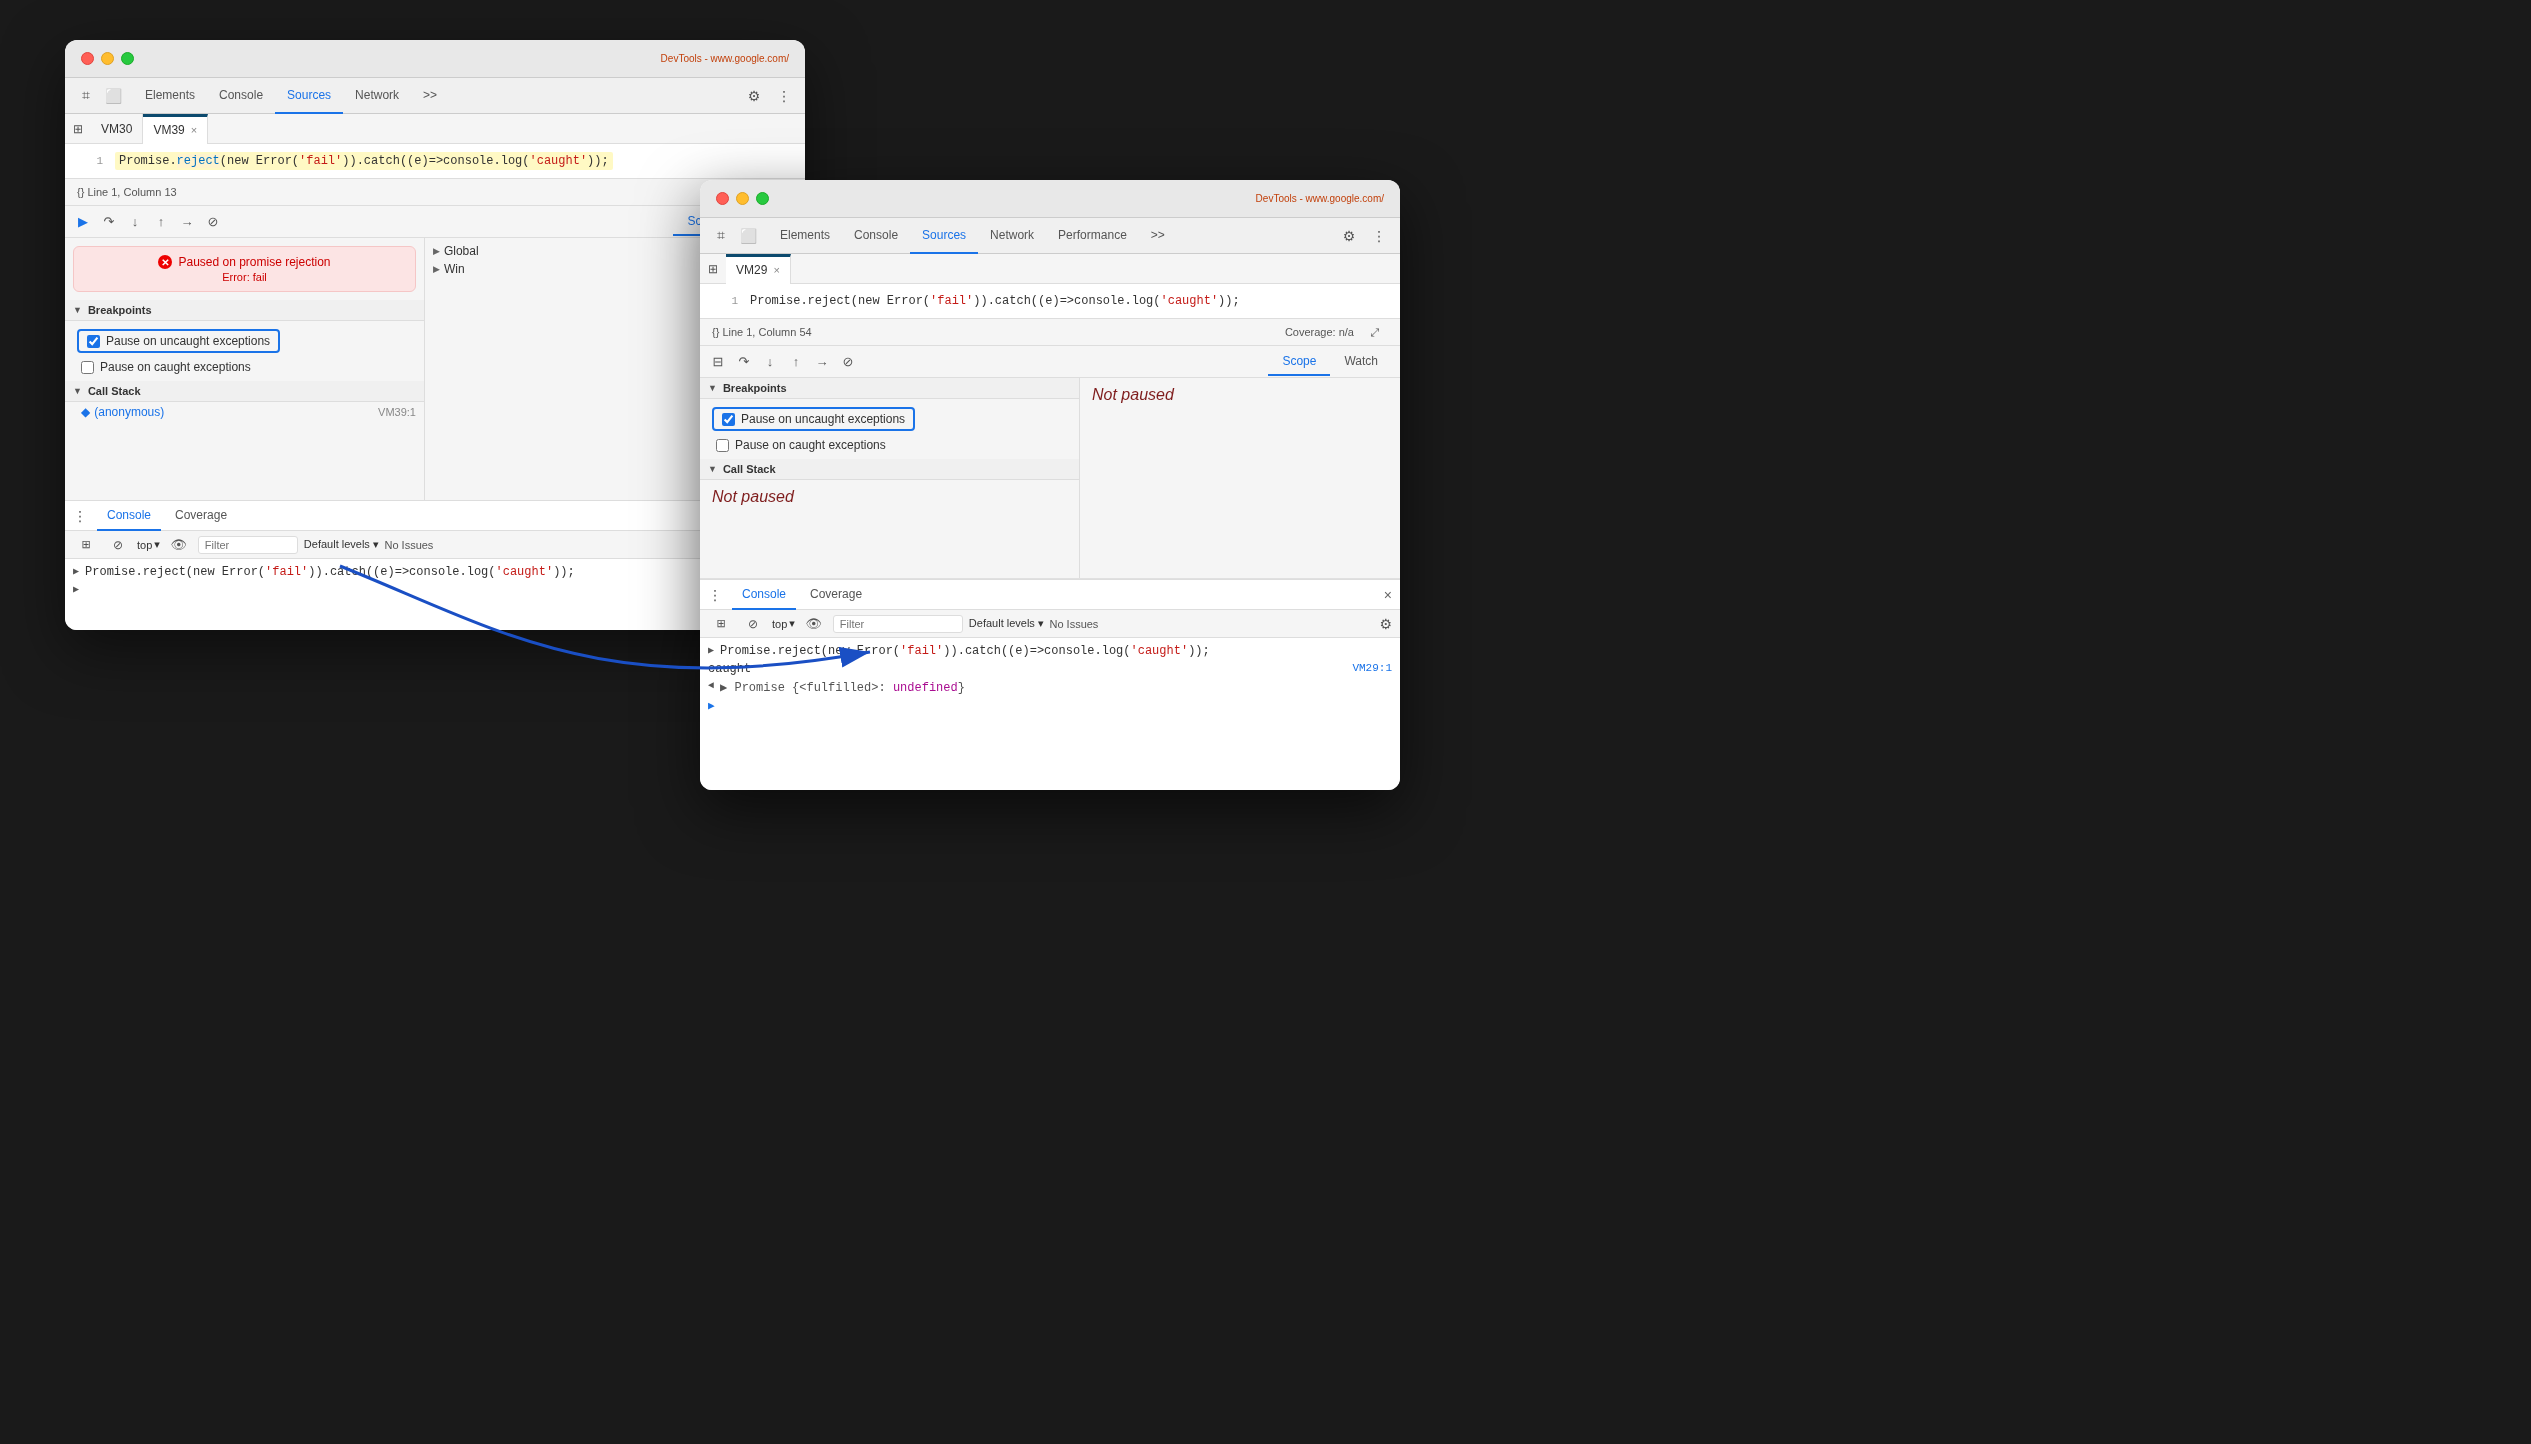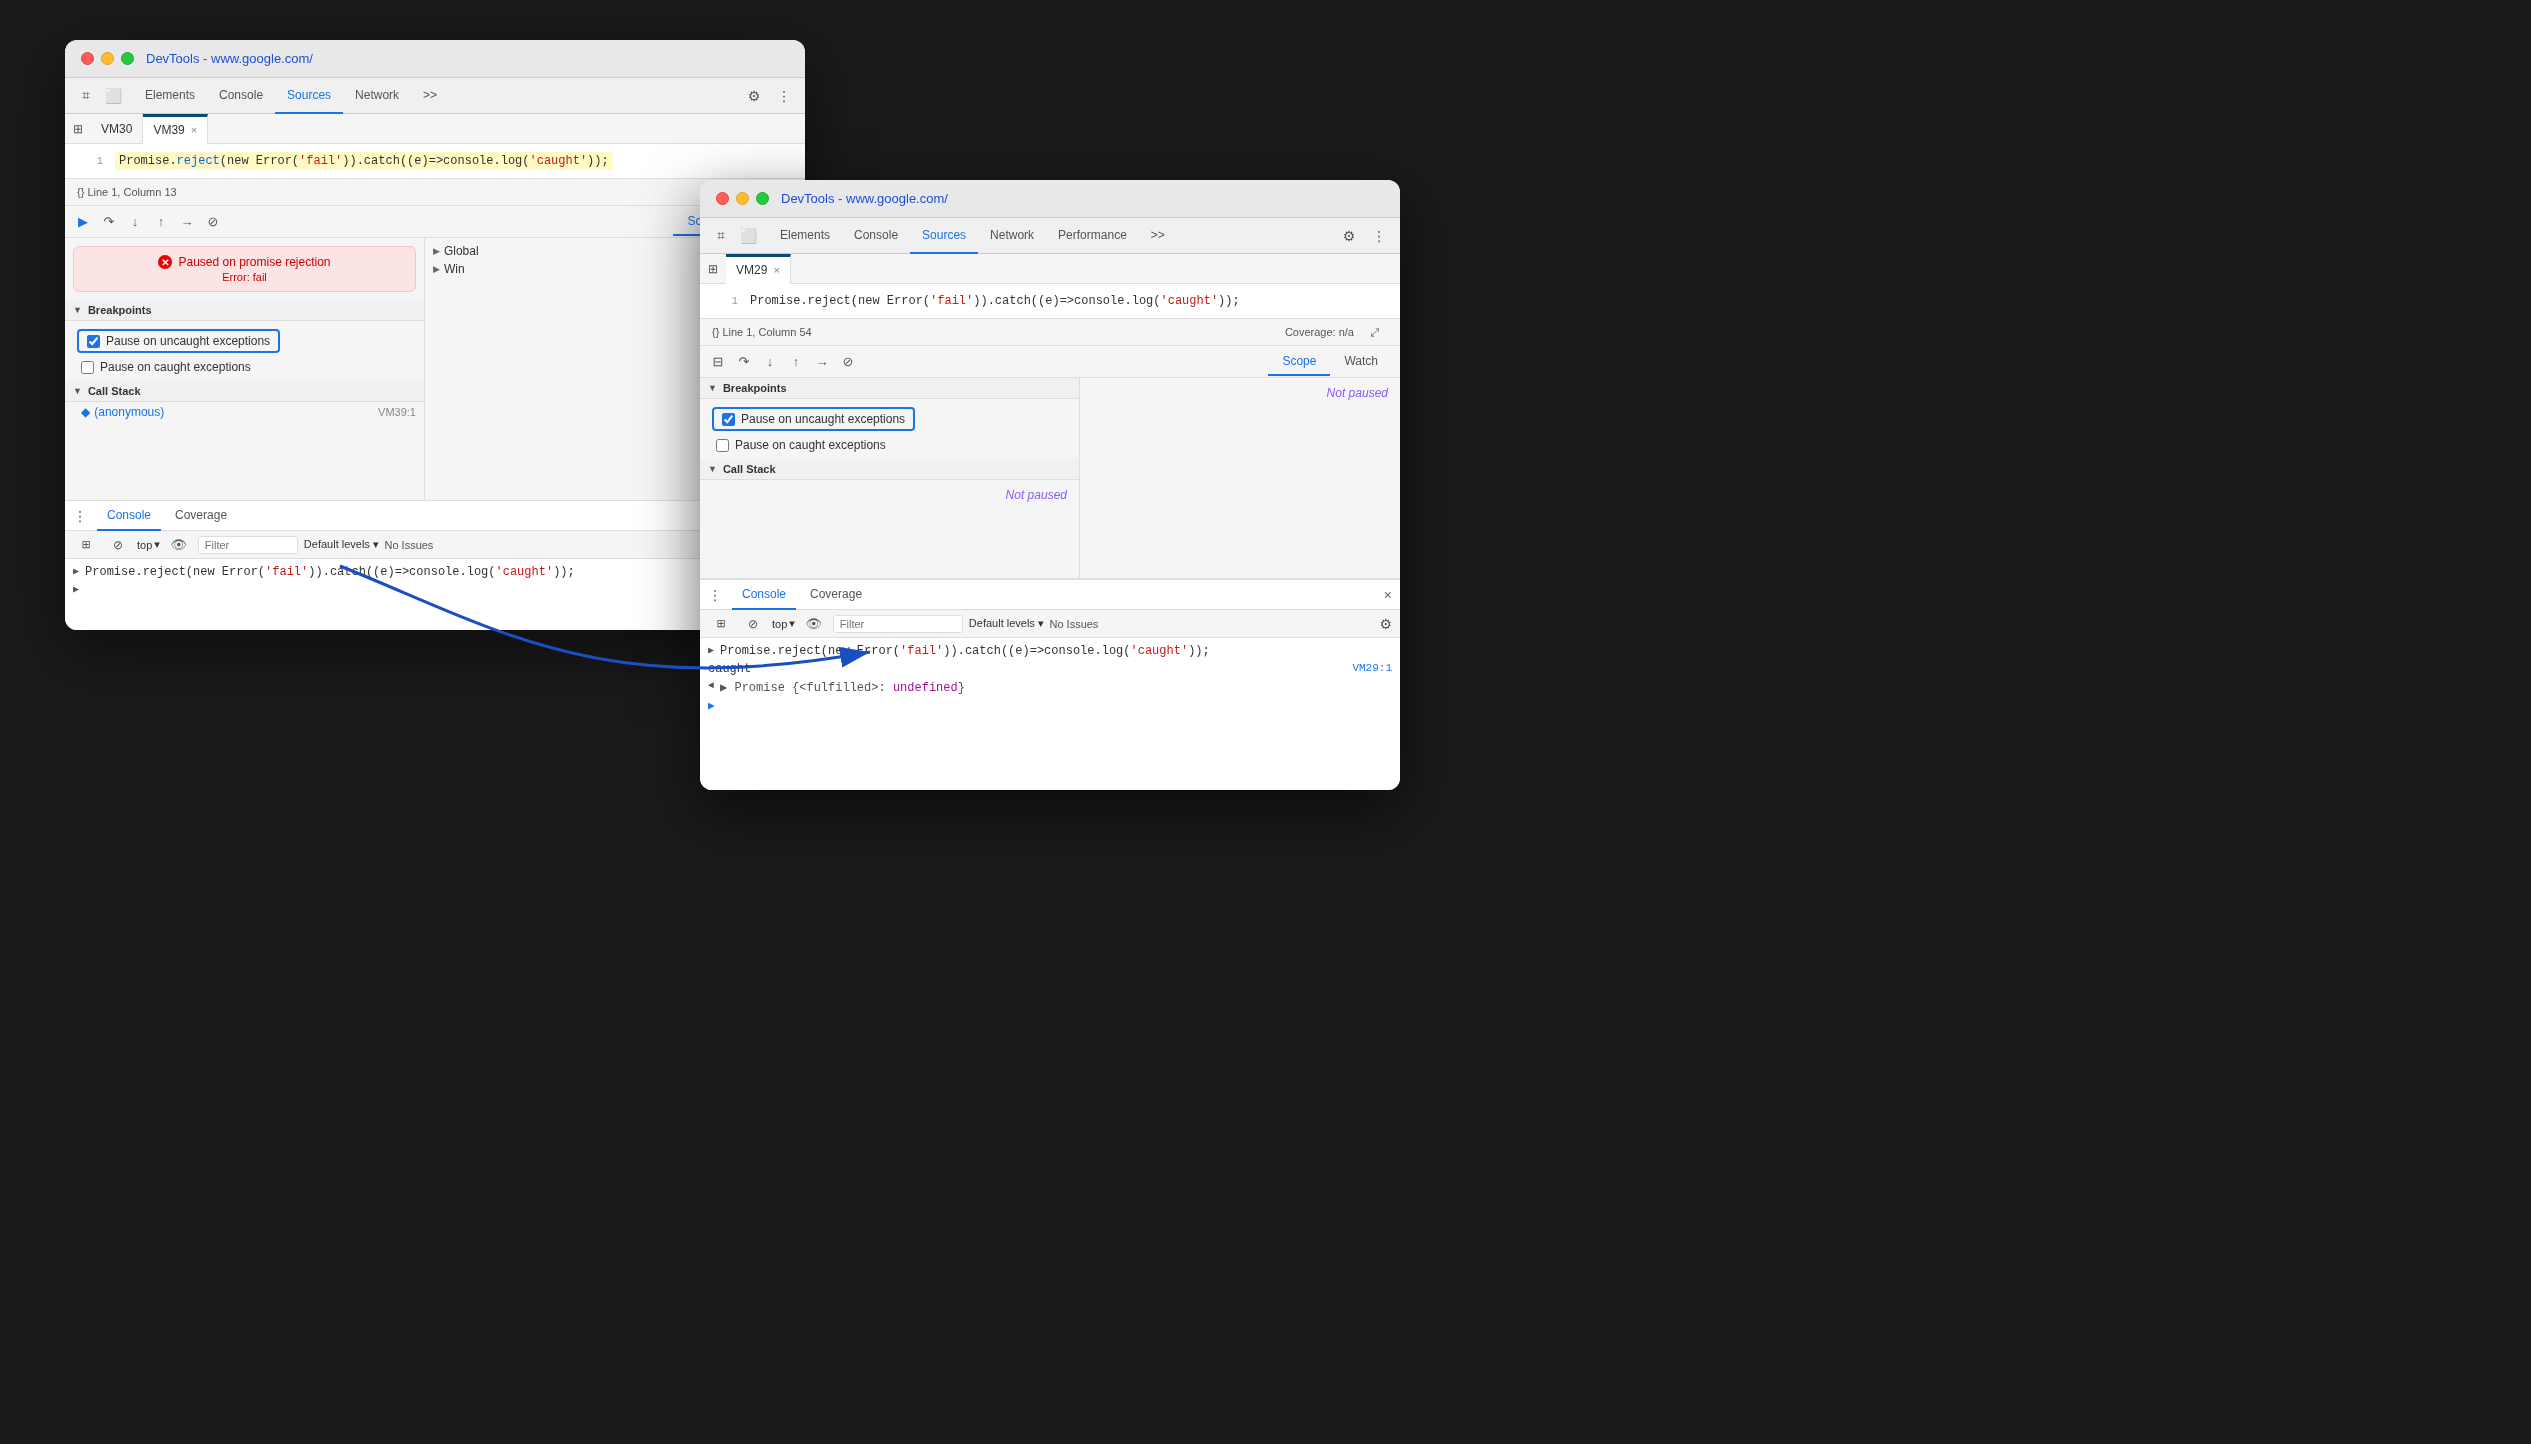--- a/index.html
+++ b/index.html
@@ -63,23 +63,23 @@
       width: 13px;
       height: 13px;
       border-radius: 50%;
     }
     .traffic-light.red { background: #ff5f56; border: 1px solid #e0443e; }
     .traffic-light.yellow { background: #ffbd2e; border: 1px solid #dea123; }
     .traffic-light.green { background: #27c93f; border: 1px solid #1aab29; }
 
     .title-text {
       flex: 1;
-      text-align: left;
-      font-size: 13px;
-      color: #1d4ed8;
+      text-align: right;
+      font-size: 10px;
+      color: #c2410c;
       font-weight: 500;
     }
 
     
     .devtools-toolbar {
       background: #f0f0f0;
       border-bottom: 1px solid #ccc;
       display: flex;
       align-items: center;
       padding: 0 8px;
@@ -430,25 +430,24 @@
     .console-arrow {
       color: #555;
       font-size: 10px;
     }
 
     .console-text {
       color: #333;
     }
 
     .not-paused-text {
-      color: #8b5cf6;
+      color: #7f1d1d;
       font-style: italic;
-      font-size: 12px;
+      font-size: 16px;
       padding: 8px 12px;
-      text-align: right;
     }
 
     
     .arrow-annotation {
       position: absolute;
       pointer-events: none;
     }
     .tok-method { color: #0070c1; }
     .tok-string { color: #c41a16; }
     .tok-plain { color: #333; }

